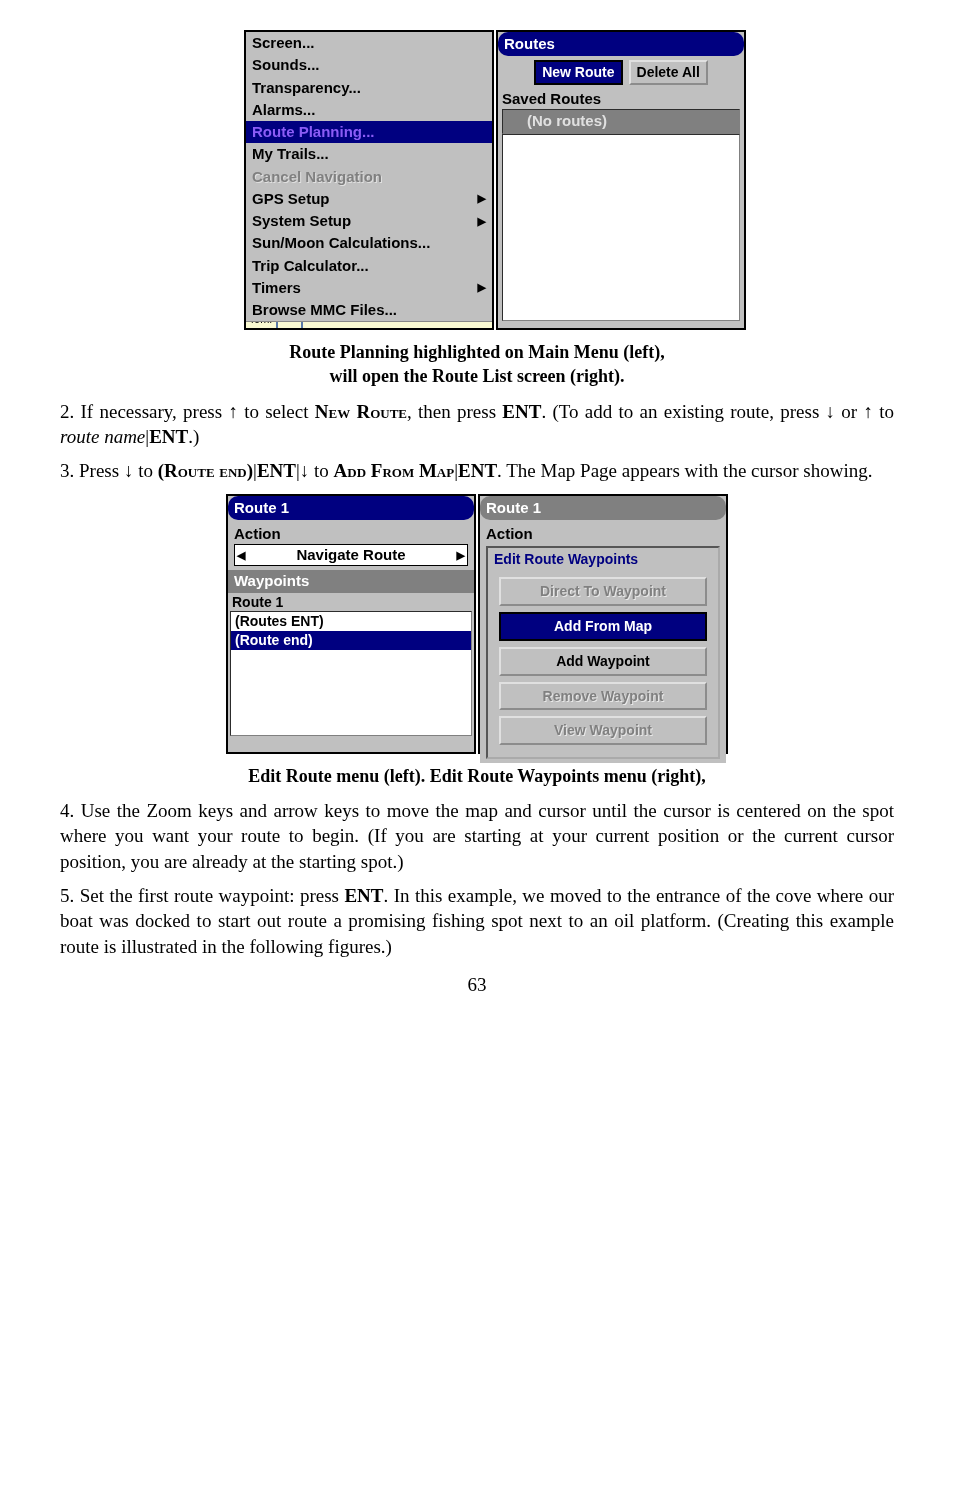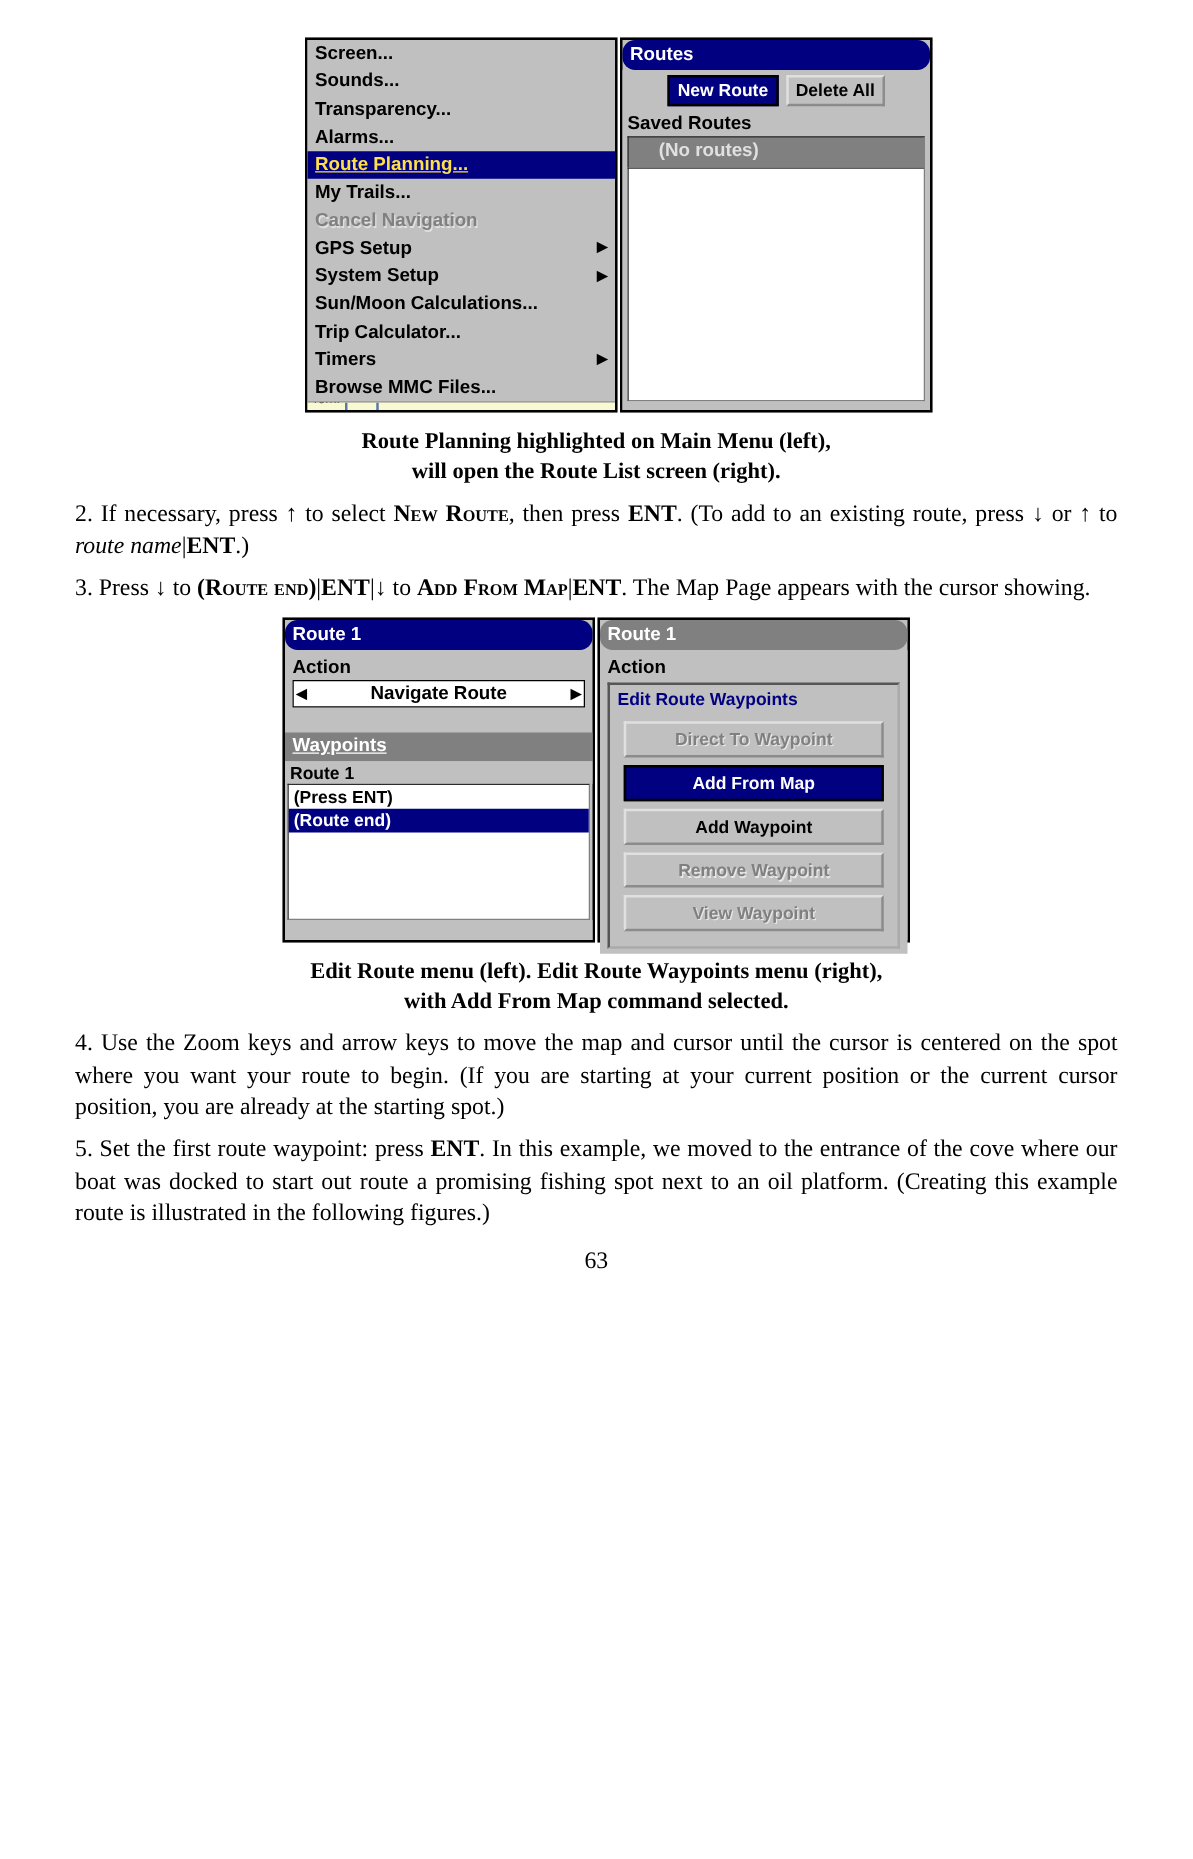--- a/index.html
+++ b/index.html
@@ -35,22 +35,21 @@
   .menu-item {
     padding: 1px 6px;
     color: #000;
     font-weight: bold;
     display: flex;
     justify-content: space-between;
     align-items: center;
   }
   .menu-item.selected {
     background: #000080;
-    color: #fde047;
-    text-decoration: underline;
+    color: #8b5cf6;
   }
   .menu-item.disabled {
     color: #808080;
     text-shadow: 1px 1px 0 #e0e0e0;
   }
   .arrow-r {
     color: #000;
     font-size: 11px;
   }
   .map-strip {
@@ -273,24 +272,24 @@
   <div class="device-screen" style="height:260px;">
     <div class="panel-title">Route 1</div>
     <div style="padding:2px 6px 0 6px;">
       <div class="section-label">Action</div>
       <div class="combo">
         <span class="tri">◀</span>
         <span>Navigate Route</span>
         <span class="tri">▶</span>
       </div>
     </div>
-    <div class="sub-title-bar" style="margin-top:20px;text-decoration:underline;">Waypoints</div>
+    <div class="sub-title-bar" style="margin-top:4px;">Waypoints</div>
     <div style="background:#c0c0c0; padding:0 4px; font-weight:bold; font-size:14px;">Route 1</div>
     <div style="background:#fff; border:1px inset #808080; margin:0 2px; flex:1;">
-      <div style="padding:0 4px; font-weight:bold; font-size:14px;">(Press ENT)</div>
+      <div style="padding:0 4px; font-weight:bold; font-size:14px;">(Routes ENT)</div>
       <div style="background:#000080; color:#fff; padding:0 4px; font-weight:bold; font-size:14px;">(Route end)</div>
     </div>
     <div style="height:16px; background:#c0c0c0;"></div>
   </div>
 
   <div class="device-screen" style="height:260px;">
     <div class="panel-title" style="background:#808080;">Route 1</div>
     <div style="padding:2px 6px 4px 6px; background:#c0c0c0; flex:1;">
       <div class="section-label">Action</div>
       <div class="edit-waypoints-box">
@@ -300,21 +299,20 @@
         <span class="big-btn">Add Waypoint</span>
         <span class="big-btn disabled">Remove Waypoint</span>
         <span class="big-btn disabled">View Waypoint</span>
       </div>
     </div>
   </div>
 </div>
 
 <div class="caption">
   <span>Edit Route menu (left). Edit Route Waypoints menu (right),</span><br>
-  <span>with Add From Map command selected.</span>
 </div>
 
 <p class="body-p">4. Use the Zoom keys and arrow keys to move the map and cursor until the cursor is centered on the spot where you want your route to begin. (If you are starting at your current position or the current cursor position, you are already at the starting spot.)</p>
 
 <p class="body-p">
 <span>5. Set the first route waypoint: press </span><b>ENT</b><span>. In this example, we moved to the entrance of the cove where our boat was docked to start out route a promising fishing spot next to an oil platform. (Creating this example route is illustrated in the following figures.)</span>
 </p>
 
 <div class="page-num">63</div>
 

